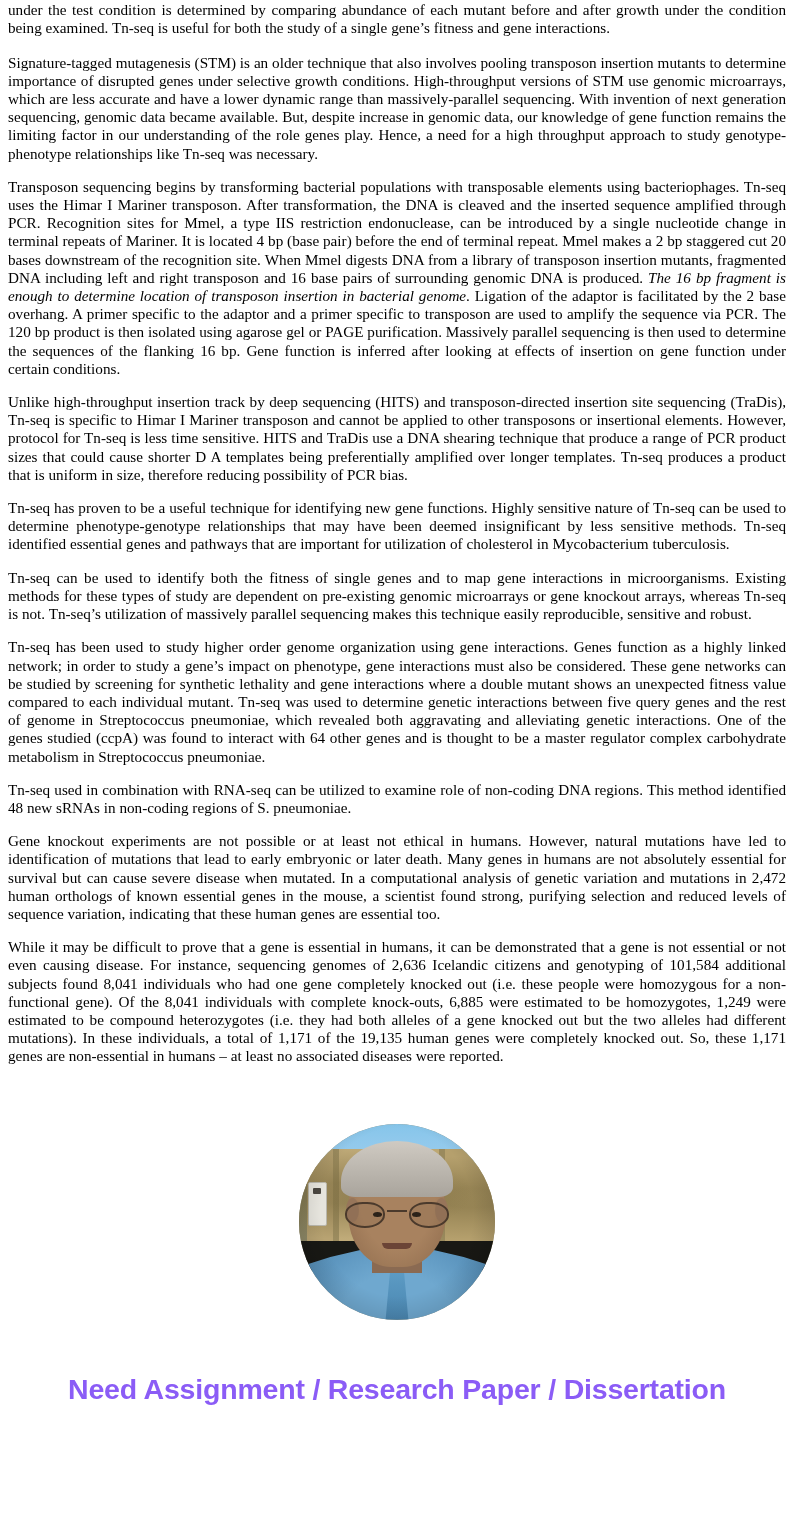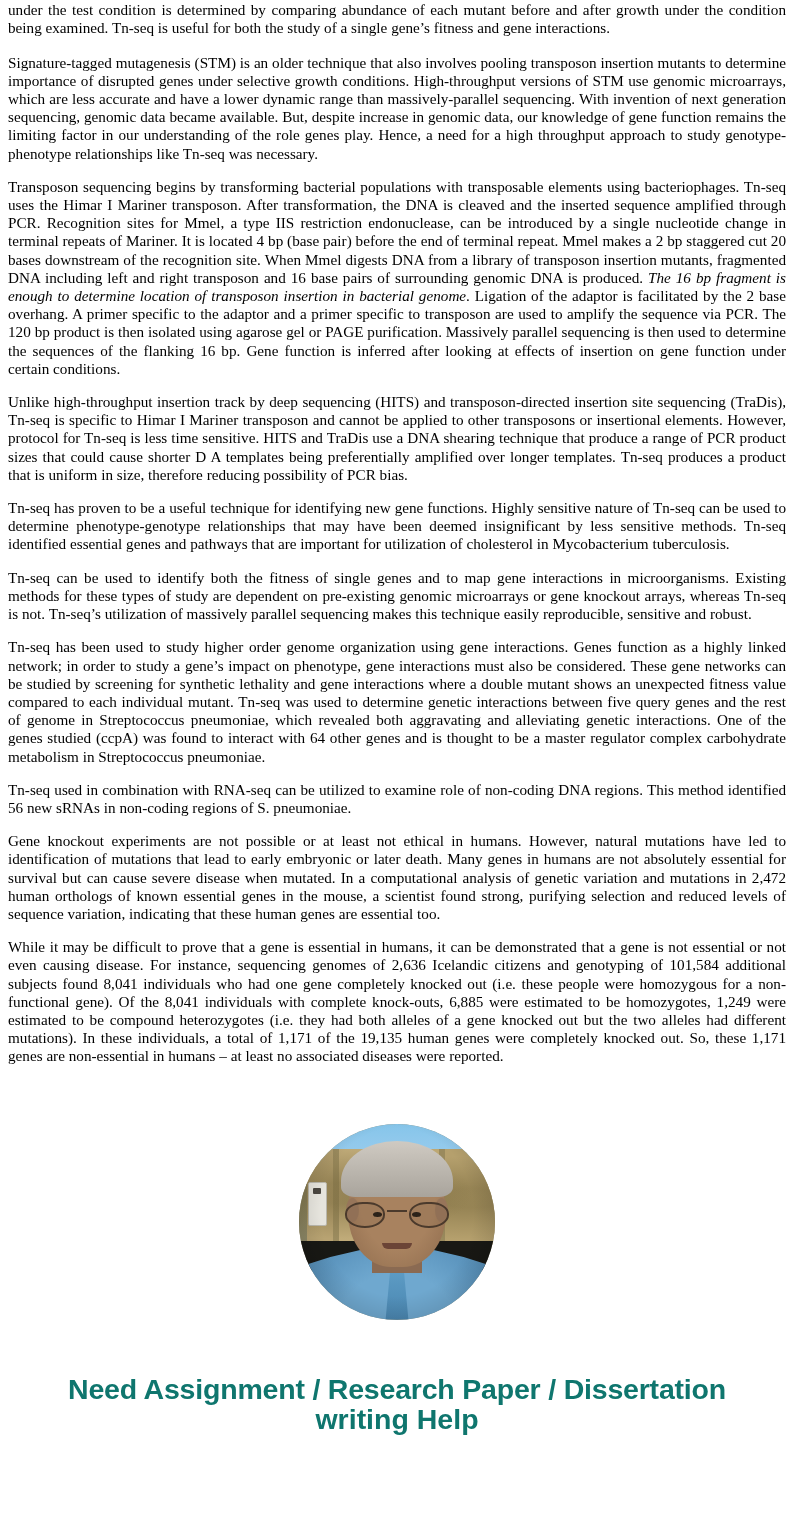--- a/index.html
+++ b/index.html
@@ -213,21 +213,21 @@
     left: 0; top: 0; right: 0; bottom: 0;
     background: radial-gradient(ellipse at 50% 45%, rgba(0,0,0,0) 55%, rgba(0,0,0,.28) 100%);
   }
 
   
   .promo {
     margin-top: 54px;
     text-align: center;
     font-family: "Liberation Sans", "DejaVu Sans", sans-serif;
     font-weight: bold;
-    color: #0f766e;
+    color: #8b5cf6;
     padding: 0 14px;
   }
   .promo-line1 {
     font-size: 28.5px;
     line-height: 30px;
     letter-spacing: -0.2px;
   }
   .promo-line2 {
     font-size: 28.5px;
     line-height: 30px;
@@ -252,21 +252,21 @@
     <p class="para"><span>Transposon sequencing begins by transforming bacterial populations with transposable elements using bacteriophages. Tn-seq uses the Himar I Mariner transposon. After transformation, the DNA is cleaved and the inserted sequence amplified through PCR. Recognition sites for Mmel, a type IIS restriction endonuclease, can be introduced by a single nucleotide change in terminal repeats of Mariner. It is located 4 bp (base pair) before the end of terminal repeat. Mmel makes a 2 bp staggered cut 20 bases downstream of the recognition site. When Mmel digests DNA from a library of transposon insertion mutants, fragmented DNA including left and right transposon and 16 base pairs of surrounding genomic DNA is produced. </span><em class="italic">The 16 bp fragment is enough to determine location of transposon insertion in bacterial genome</em><span>. Ligation of the adaptor is facilitated by the 2 base overhang. A primer specific to the adaptor and a primer specific to transposon are used to amplify the sequence via PCR. The 120 bp product is then isolated using agarose gel or PAGE purification. Massively parallel sequencing is then used to determine the sequences of the flanking 16 bp. Gene function is inferred after looking at effects of insertion on gene function under certain conditions.</span></p>
 
     <p class="para">Unlike high-throughput insertion track by deep sequencing (HITS) and transposon-directed insertion site sequencing (TraDis), Tn-seq is specific to Himar I Mariner transposon and cannot be applied to other transposons or insertional elements. However, protocol for Tn-seq is less time sensitive. HITS and TraDis use a DNA shearing technique that produce a range of PCR product sizes that could cause shorter D A templates being preferentially amplified over longer templates. Tn-seq produces a product that is uniform in size, therefore reducing possibility of PCR bias.</p>
 
     <p class="para">Tn-seq has proven to be a useful technique for identifying new gene functions. Highly sensitive nature of Tn-seq can be used to determine phenotype-genotype relationships that may have been deemed insignificant by less sensitive methods. Tn-seq identified essential genes and pathways that are important for utilization of cholesterol in Mycobacterium tuberculosis.</p>
 
     <p class="para">Tn-seq can be used to identify both the fitness of single genes and to map gene interactions in microorganisms. Existing methods for these types of study are dependent on pre-existing genomic microarrays or gene knockout arrays, whereas Tn-seq is not. Tn-seq’s utilization of massively parallel sequencing makes this technique easily reproducible, sensitive and robust.</p>
 
     <p class="para">Tn-seq has been used to study higher order genome organization using gene interactions. Genes function as a highly linked network; in order to study a gene’s impact on phenotype, gene interactions must also be considered. These gene networks can be studied by screening for synthetic lethality and gene interactions where a double mutant shows an unexpected fitness value compared to each individual mutant. Tn-seq was used to determine genetic interactions between five query genes and the rest of genome in Streptococcus pneumoniae, which revealed both aggravating and alleviating genetic interactions. One of the genes studied (ccpA) was found to interact with 64 other genes and is thought to be a master regulator complex carbohydrate metabolism in Streptococcus pneumoniae.</p>
 
-    <p class="para">Tn-seq used in combination with RNA-seq can be utilized to examine role of non-coding DNA regions. This method identified 56 new sRNAs in non-coding regions of S. pneumoniae.</p>
+    <p class="para">Tn-seq used in combination with RNA-seq can be utilized to examine role of non-coding DNA regions. This method identified 48 new sRNAs in non-coding regions of S. pneumoniae.</p>
 
     <p class="para">Gene knockout experiments are not possible or at least not ethical in humans. However, natural mutations have led to identification of mutations that lead to early embryonic or later death. Many genes in humans are not absolutely essential for survival but can cause severe disease when mutated. In a computational analysis of genetic variation and mutations in 2,472 human orthologs of known essential genes in the mouse, a scientist found strong, purifying selection and reduced levels of sequence variation, indicating that these human genes are essential too.</p>
 
     <p class="para">While it may be difficult to prove that a gene is essential in humans, it can be demonstrated that a gene is not essential or not even causing disease. For instance, sequencing genomes of 2,636 Icelandic citizens and genotyping of 101,584 additional subjects found 8,041 individuals who had one gene completely knocked out (i.e. these people were homozygous for a non-functional gene). Of the 8,041 individuals with complete knock-outs, 6,885 were estimated to be homozygotes, 1,249 were estimated to be compound heterozygotes (i.e. they had both alleles of a gene knocked out but the two alleles had different mutations). In these individuals, a total of 1,171 of the 19,135 human genes were completely knocked out. So, these 1,171 genes are non-essential in humans – at least no associated diseases were reported.</p>
 
   </div>
 
   <div class="avatar-wrap">
     <div class="avatar" title="portrait photo of an older man with grey hair, glasses and a light blue shirt">
       <div class="ph-sky"></div>
@@ -287,16 +287,15 @@
       </div>
       <div class="ph-eye-l"></div>
       <div class="ph-eye-r"></div>
       <div class="ph-mouth"></div>
       <div class="ph-shade"></div>
     </div>
   </div>
 
   <div class="promo">
     <div class="promo-line1">Need Assignment / Research Paper / Dissertation</div>
-    <div class="promo-line2">writing Help</div>
   </div>
 
 </div>
 
 </body></html>

